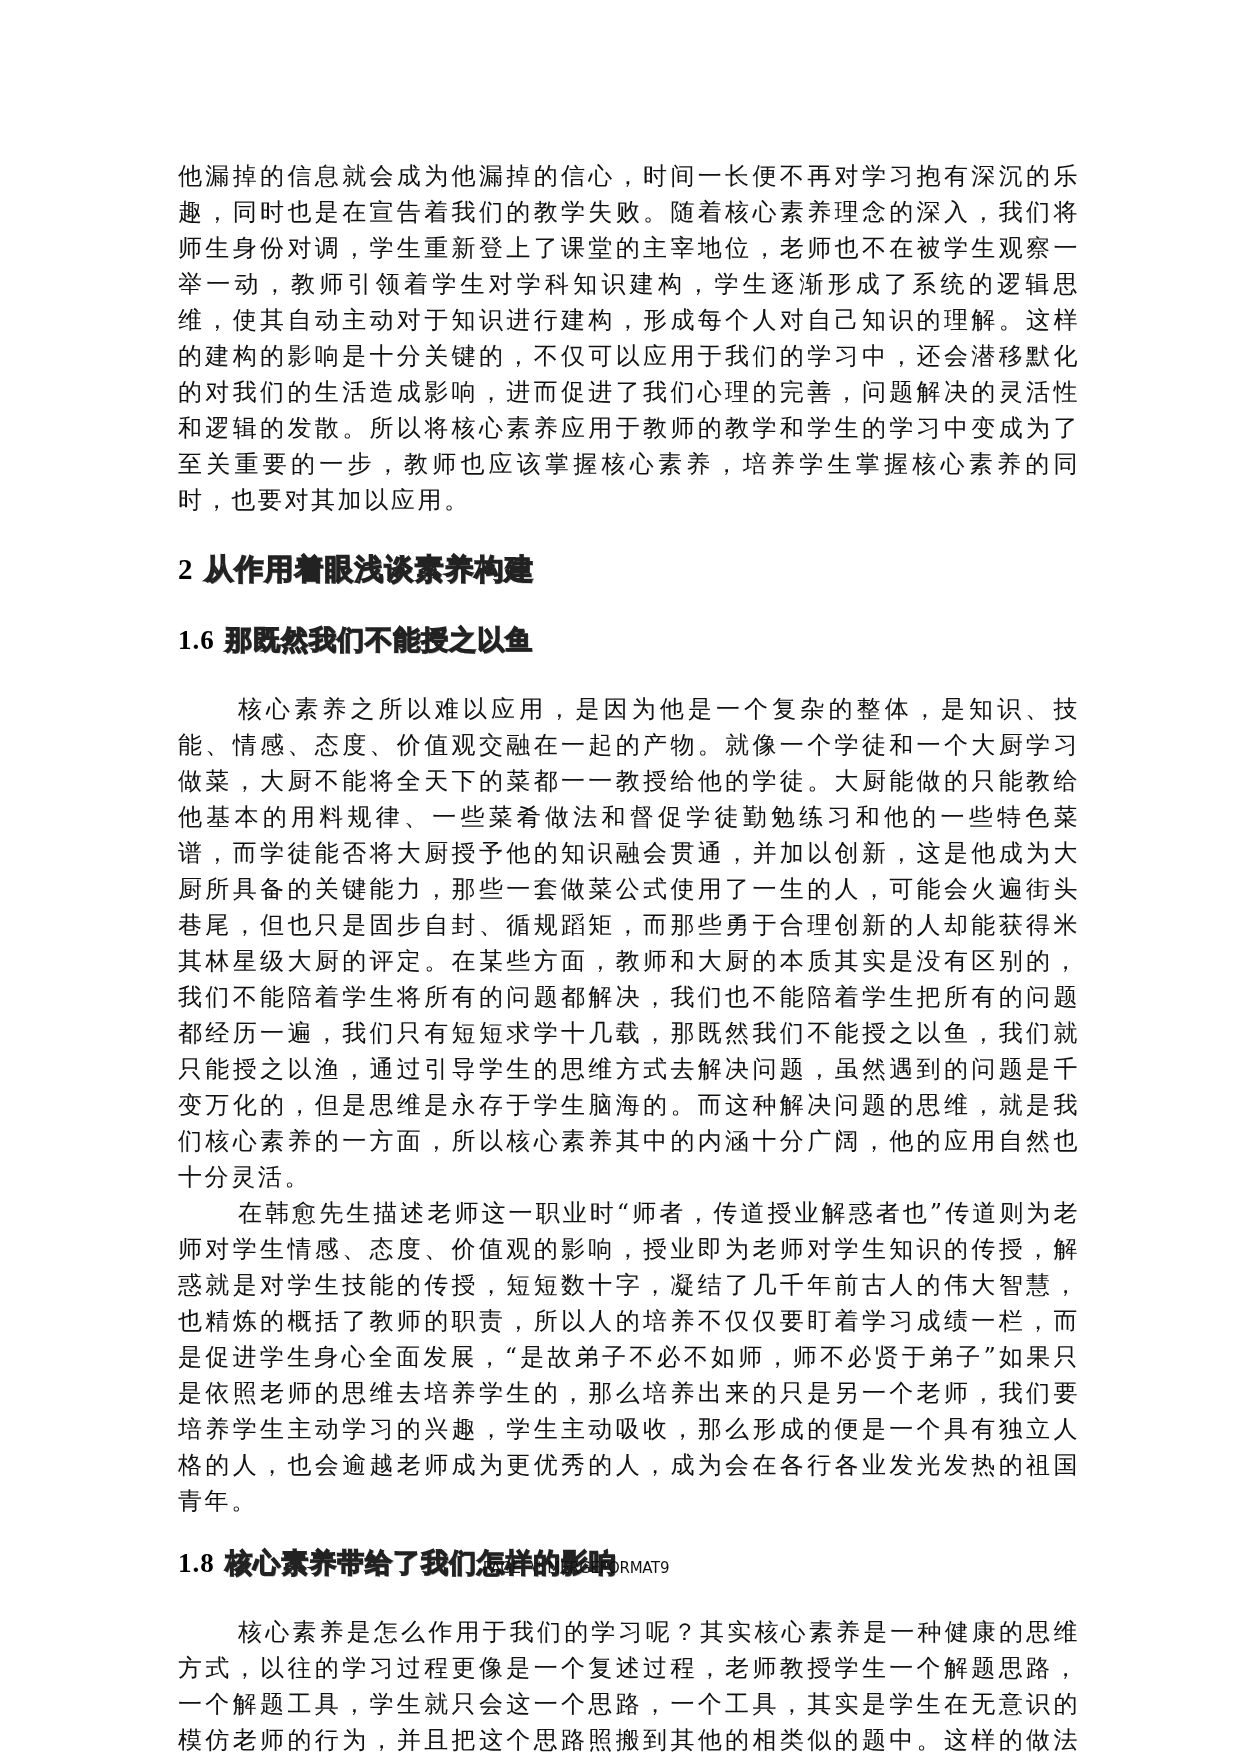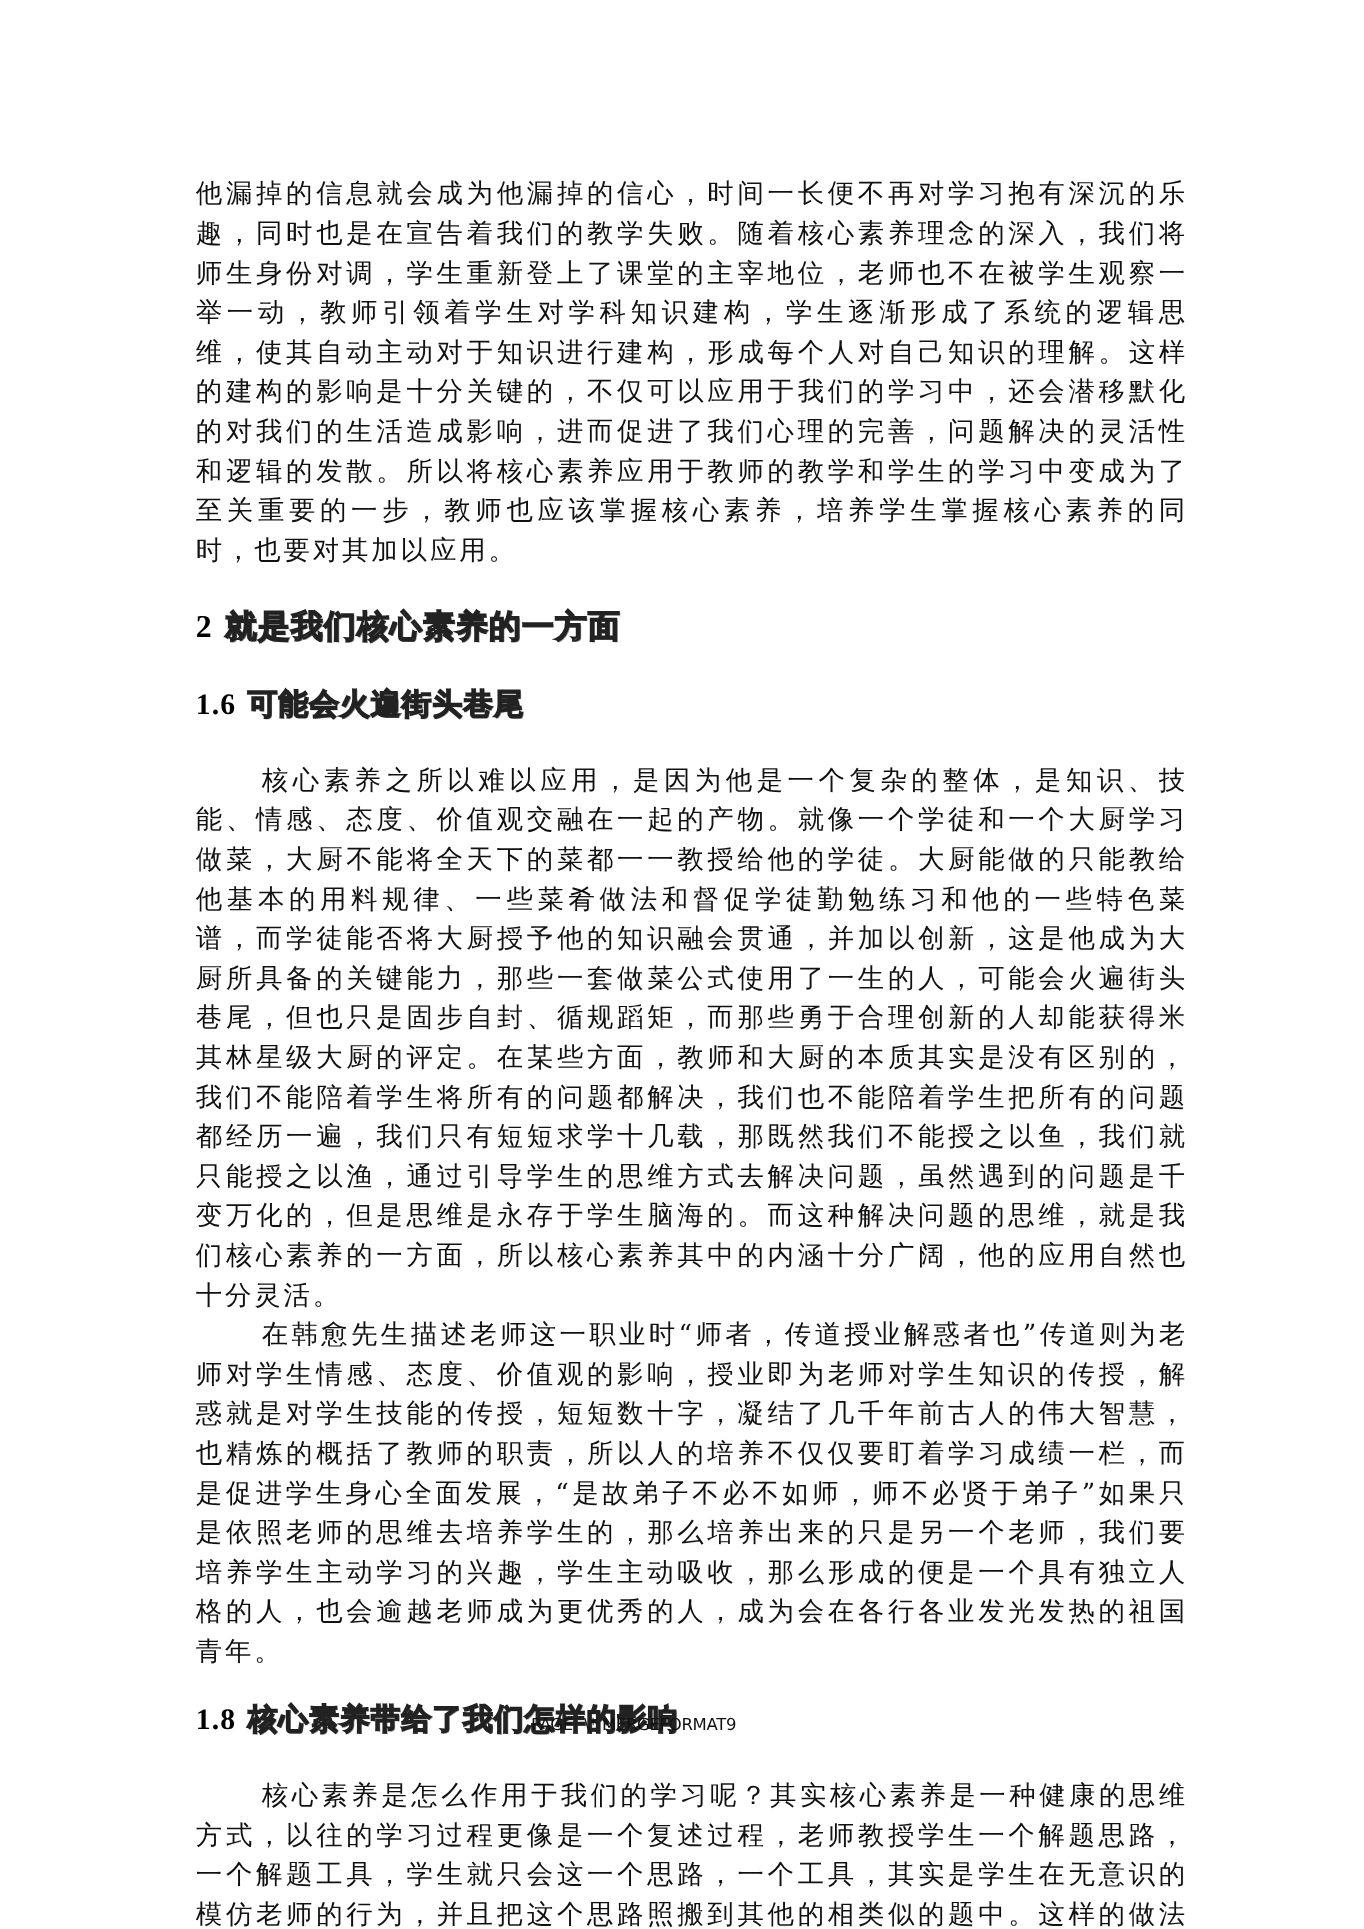--- a/index.html
+++ b/index.html
@@ -76,26 +76,26 @@
   .footer .gap { display: inline-block; width: 10px; }
 </style>
 </head>
 <body>
 
 <div class="page">
   <p class="para">他漏掉的信息就会成为他漏掉的信心，时间一长便不再对学习抱有深沉的乐趣，同时也是在宣告着我们的教学失败。随着核心素养理念的深入，我们将师生身份对调，学生重新登上了课堂的主宰地位，老师也不在被学生观察一举一动，教师引领着学生对学科知识建构，学生逐渐形成了系统的逻辑思维，使其自动主动对于知识进行建构，形成每个人对自己知识的理解。这样的建构的影响是十分关键的，不仅可以应用于我们的学习中，还会潜移默化的对我们的生活造成影响，进而促进了我们心理的完善，问题解决的灵活性和逻辑的发散。所以将核心素养应用于教师的教学和学生的学习中变成为了至关重要的一步，教师也应该掌握核心素养，培养学生掌握核心素养的同时，也要对其加以应用。</p>
 
   <div class="h1">
     <span class="hnum">2</span>
-    <span class="htext">就是我们核心素养的一方面</span>
+    <span class="htext">从作用着眼浅谈素养构建</span>
   </div>
 
   <div class="h2" style="margin-top:31px;">
     <span class="hnum">1.6</span>
-    <span class="htext">可能会火遍街头巷尾</span>
+    <span class="htext">那既然我们不能授之以鱼</span>
   </div>
 
   <p class="para indent" style="margin-top:31px;">核心素养之所以难以应用，是因为他是一个复杂的整体，是知识、技能、情感、态度、价值观交融在一起的产物。就像一个学徒和一个大厨学习做菜，大厨不能将全天下的菜都一一教授给他的学徒。大厨能做的只能教给他基本的用料规律、一些菜肴做法和督促学徒勤勉练习和他的一些特色菜谱，而学徒能否将大厨授予他的知识融会贯通，并加以创新，这是他成为大厨所具备的关键能力，那些一套做菜公式使用了一生的人，可能会火遍街头巷尾，但也只是固步自封、循规蹈矩，而那些勇于合理创新的人却能获得米其林星级大厨的评定。在某些方面，教师和大厨的本质其实是没有区别的，我们不能陪着学生将所有的问题都解决，我们也不能陪着学生把所有的问题都经历一遍，我们只有短短求学十几载，那既然我们不能授之以鱼，我们就只能授之以渔，通过引导学生的思维方式去解决问题，虽然遇到的问题是千变万化的，但是思维是永存于学生脑海的。而这种解决问题的思维，就是我们核心素养的一方面，所以核心素养其中的内涵十分广阔，他的应用自然也十分灵活。</p>
   <p class="para indent">在韩愈先生描述老师这一职业时“师者，传道授业解惑者也”传道则为老师对学生情感、态度、价值观的影响，授业即为老师对学生知识的传授，解惑就是对学生技能的传授，短短数十字，凝结了几千年前古人的伟大智慧，也精炼的概括了教师的职责，所以人的培养不仅仅要盯着学习成绩一栏，而是促进学生身心全面发展，“是故弟子不必不如师，师不必贤于弟子”如果只是依照老师的思维去培养学生的，那么培养出来的只是另一个老师，我们要培养学生主动学习的兴趣，学生主动吸收，那么形成的便是一个具有独立人格的人，也会逾越老师成为更优秀的人，成为会在各行各业发光发热的祖国青年。</p>
 
   <div class="h2" style="margin-top:24px;">
     <span class="hnum">1.8</span>
     <span class="htext">核心素养带给了我们怎样的影响</span>
   </div>
 

